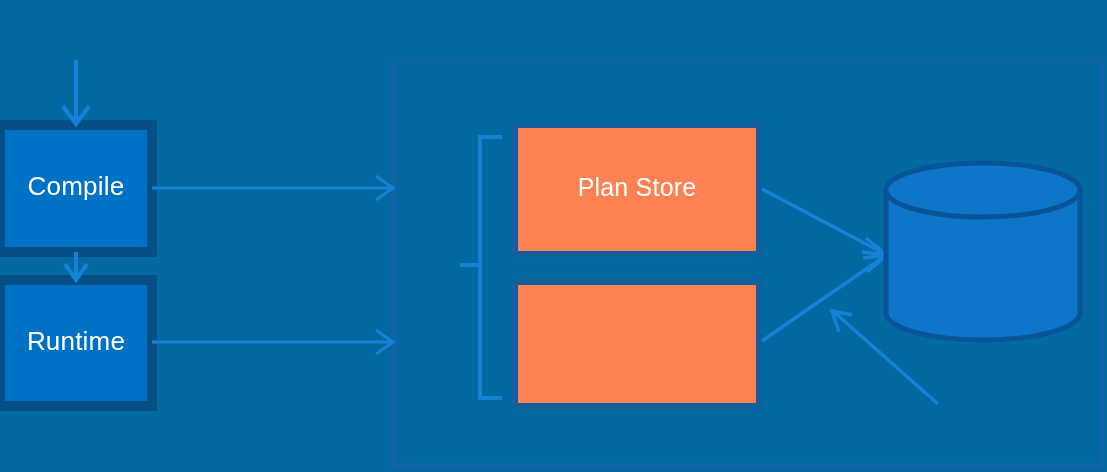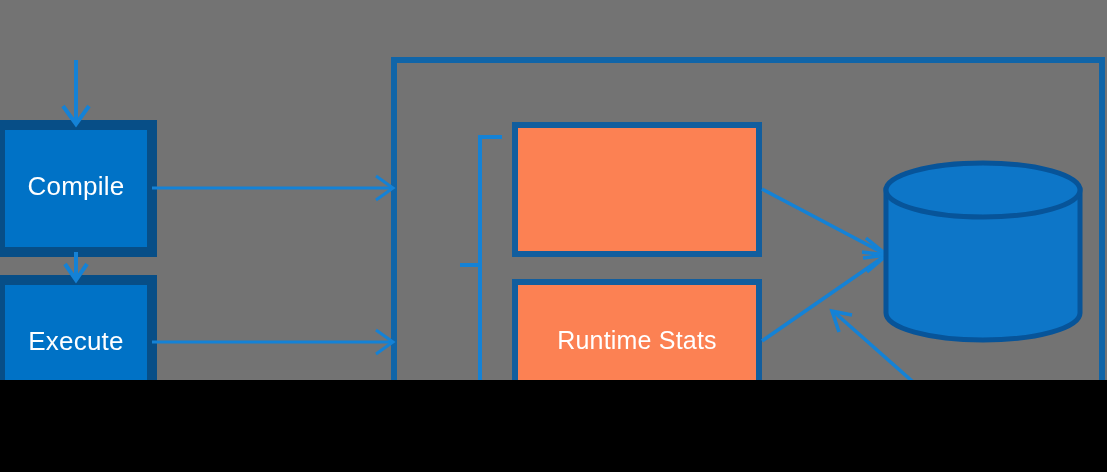--- a/index.html
+++ b/index.html
@@ -7,22 +7,22 @@
     margin: 0;
     padding: 0;
     background: #000000;
   }
   body {
     font-family: "Liberation Sans", sans-serif;
   }
   #stage {
     position: relative;
     width: 1107px;
-    height: 380px;
-    background: #737373;
+    height: 472px;
+    background: #0369a1;
     overflow: hidden;
   }
   #svg-layer {
     position: absolute;
     left: 0;
     top: 0;
     width: 1107px;
     height: 472px;
   }
   .node-label {
@@ -114,19 +114,19 @@
 
       <path d="M 886 190 L 886 313 A 97 27 0 0 0 1080 313 L 1080 190 Z" fill="#0D76C8" stroke="#075499" stroke-width="5"></path>
 
       <ellipse cx="983" cy="190" rx="97" ry="27" fill="#0D76C8" stroke="#075499" stroke-width="5"></ellipse>
     </g>
 
   </svg>
 
   <div class="node-label label-compile">Compile</div>
 
-  <div class="node-label label-execute">Execute</div>
+  <div class="node-label label-execute">Runtime</div>
 
+  <div class="node-label label-planstore">Plan Store</div>
 
-  <div class="node-label label-runtime">Runtime Stats</div>
 
 
 </div>
 
 </body></html>

